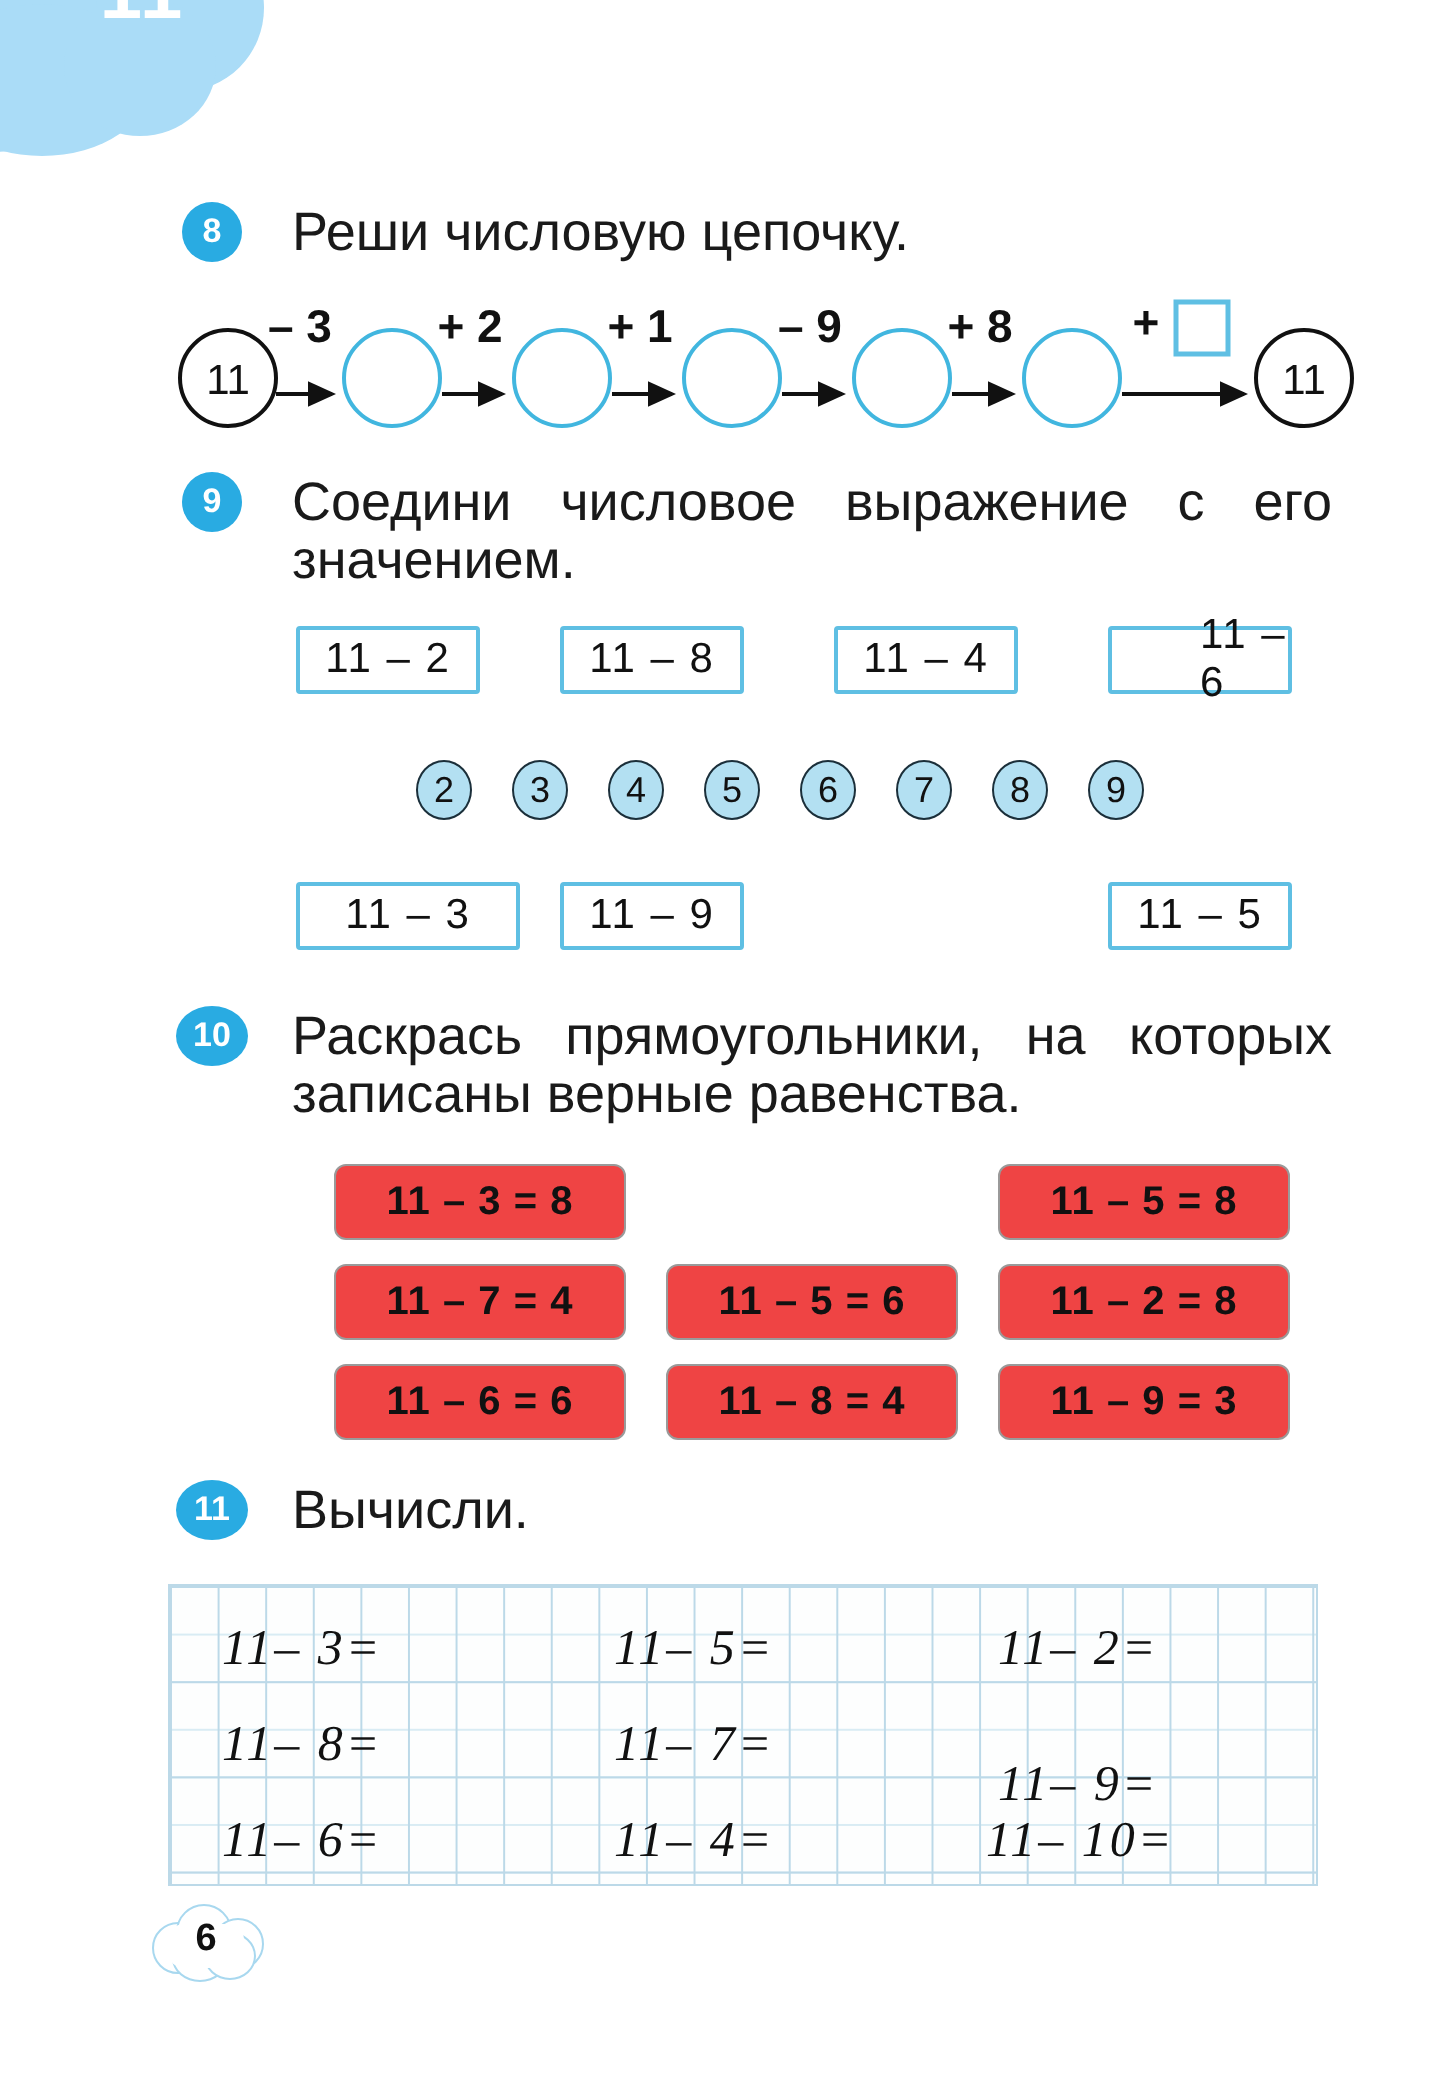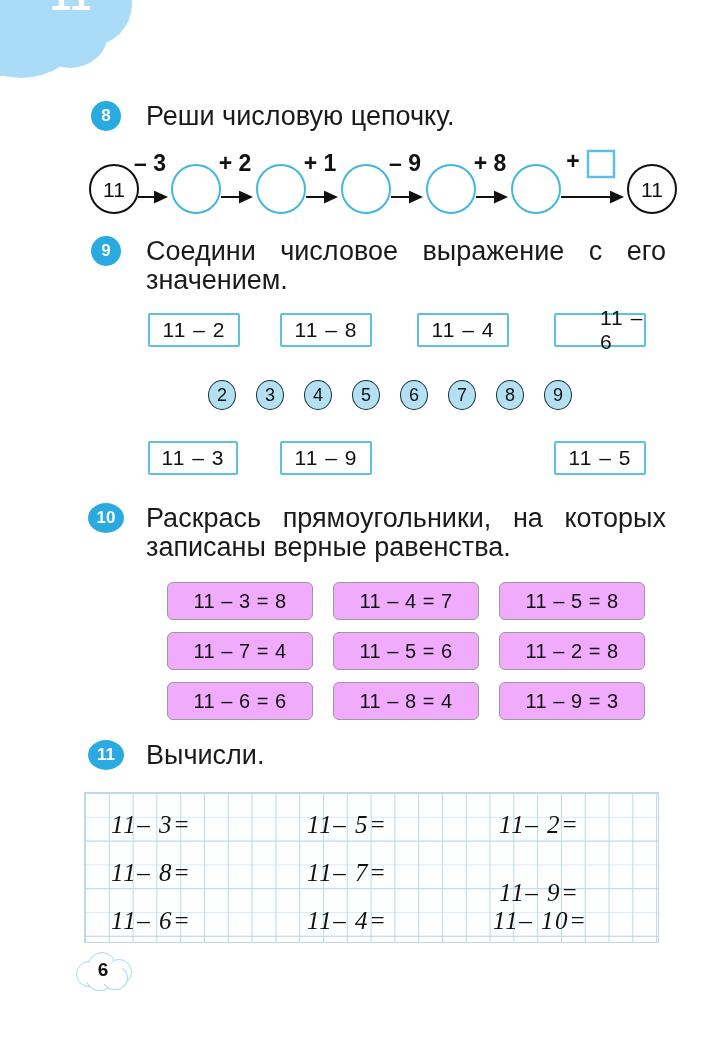--- a/index.html
+++ b/index.html
@@ -77,26 +77,27 @@
     background:#b3e0f2;
     display:flex;align-items:center;justify-content:center;
     font-size:18px;color:#111;
     box-sizing:border-box;
   }
 
   
   .eqbox{
     position:absolute;
     border:1.6px solid #9a9a9a;border-radius:6px;
-    background:#f0abfc;
+    background:#ef4444;
     width:146px;height:38px;
     display:flex;align-items:center;justify-content:center;
     font-size:20px;color:#111;
     letter-spacing:0.5px;
     box-sizing:border-box;
+    font-weight:bold;
   }
 
   
   .grid-wrap{
     position:absolute;
     box-sizing:border-box;
     background-color:#fdfefe;
     background-image:
       linear-gradient(to right,  #bcd9e8 1px, transparent 1px),
       linear-gradient(to bottom, #d9ecf4 1px, transparent 1px);
@@ -211,33 +212,32 @@
       <div class="ball" style="left:48px;">3</div>
       <div class="ball" style="left:96px;">4</div>
       <div class="ball" style="left:144px;">5</div>
       <div class="ball" style="left:192px;">6</div>
       <div class="ball" style="left:240px;">7</div>
       <div class="ball" style="left:288px;">8</div>
       <div class="ball" style="left:336px;">9</div>
     </div>
 
     <div class="chip-row" style="left:60px;top:205px;width:540px;height:38px;">
-      <div class="chip" style="left:0px;   width:90px;">11 – 3</div>
+      <div class="chip" style="left:0px;   width:112px;">11 – 3</div>
       <div class="chip" style="left:132px; width:92px;">11 – 9</div>
       <div class="chip" style="left:406px; width:92px;">11 – 5</div>
     </div>
   </div>
 
   <div class="task" style="left:88px;top:503px;width:600px;height:230px;">
     <div class="badge">10</div>
     <div class="prompt w1">Раскрась прямоугольники, на которых записаны верные равенства.</div>
 
     <div style="position:absolute;left:79px;top:79px;width:500px;height:145px;">
       <div class="eqbox" style="left:0px;  top:0px;">11 – 3 = 8</div>
-      <div class="eqbox" style="left:166px;top:0px;">11 – 4 = 7</div>
       <div class="eqbox" style="left:332px;top:0px;">11 – 5 = 8</div>
 
       <div class="eqbox" style="left:0px;  top:50px;">11 – 7 = 4</div>
       <div class="eqbox" style="left:166px;top:50px;">11 – 5 = 6</div>
       <div class="eqbox" style="left:332px;top:50px;">11 – 2 = 8</div>
 
       <div class="eqbox" style="left:0px;  top:100px;">11 – 6 = 6</div>
       <div class="eqbox" style="left:166px;top:100px;">11 – 8 = 4</div>
       <div class="eqbox" style="left:332px;top:100px;">11 – 9 = 3</div>
     </div>

